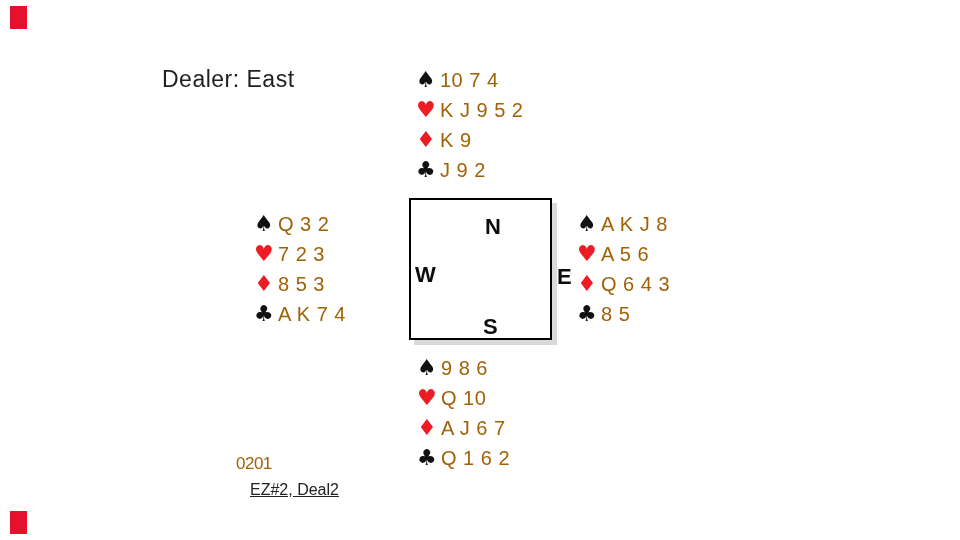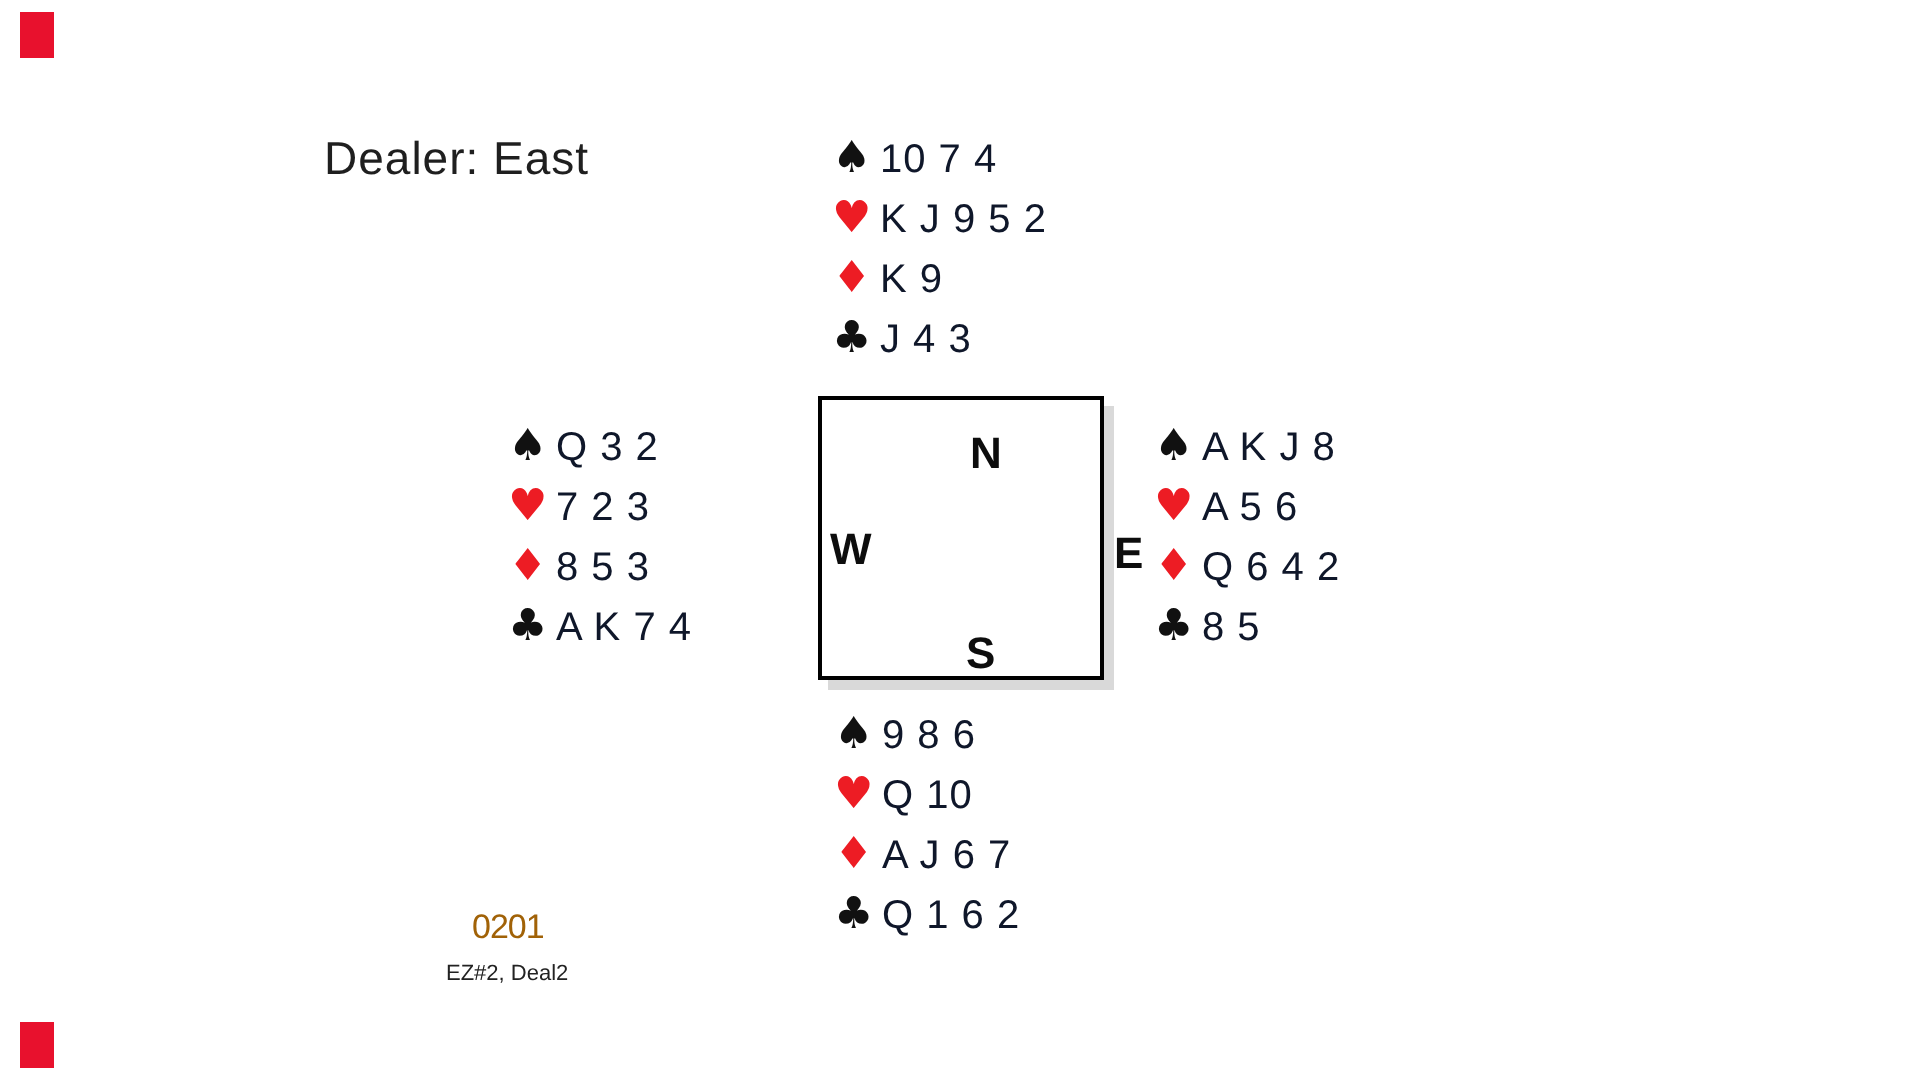--- a/index.html
+++ b/index.html
@@ -45,21 +45,21 @@
     font-family: "DejaVu Sans", sans-serif;
     font-size: 22px;
     line-height: 1;
   }
   .suit.red { color: #ed1c24; }
   .suit.black { color: #111111; }
   .cards {
     font-size: 20px;
     font-weight: 300;
     letter-spacing: 0.5px;
-    color: #0f172a;
+    color: #a16207;
   }
 
   .hand-north { left: 416px; top: 65px; }
   .hand-west  { left: 254px; top: 209px; }
   .hand-east  { left: 577px; top: 209px; }
   .hand-south { left: 417px; top: 353px; }
 
   .compass-box {
     position: absolute;
     left: 409px;
@@ -87,24 +87,25 @@
     position: absolute;
     left: 236px;
     top: 454px;
     font-size: 17px;
     font-weight: 400;
     letter-spacing: -0.5px;
     color: #a16207;
   }
   .deal-subtitle {
     position: absolute;
-    left: 223px;
+    left: 250px;
     top: 481px;
-    font-size: 11px;
+    font-size: 16px;
     color: #222222;
+    text-decoration: underline;
   }
 </style>
 </head>
 <body>
 
 <div class="slide">
 
   <div class="corner-mark top"></div>
   <div class="corner-mark bottom"></div>
 
@@ -118,21 +119,21 @@
     <div class="hand-row">
       <span class="suit red">♥</span>
       <span class="cards">K J 9 5 2</span>
     </div>
     <div class="hand-row">
       <span class="suit red">♦</span>
       <span class="cards">K 9</span>
     </div>
     <div class="hand-row">
       <span class="suit black">♣</span>
-      <span class="cards">J 4 3</span>
+      <span class="cards">J 9 2</span>
     </div>
   </div>
 
   <div class="hand hand-west">
     <div class="hand-row">
       <span class="suit black">♠</span>
       <span class="cards">Q 3 2</span>
     </div>
     <div class="hand-row">
       <span class="suit red">♥</span>
@@ -152,21 +153,21 @@
     <div class="hand-row">
       <span class="suit black">♠</span>
       <span class="cards">A K J 8</span>
     </div>
     <div class="hand-row">
       <span class="suit red">♥</span>
       <span class="cards">A 5 6</span>
     </div>
     <div class="hand-row">
       <span class="suit red">♦</span>
-      <span class="cards">Q 6 4 2</span>
+      <span class="cards">Q 6 4 3</span>
     </div>
     <div class="hand-row">
       <span class="suit black">♣</span>
       <span class="cards">8 5</span>
     </div>
   </div>
 
   <div class="hand hand-south">
     <div class="hand-row">
       <span class="suit black">♠</span>

